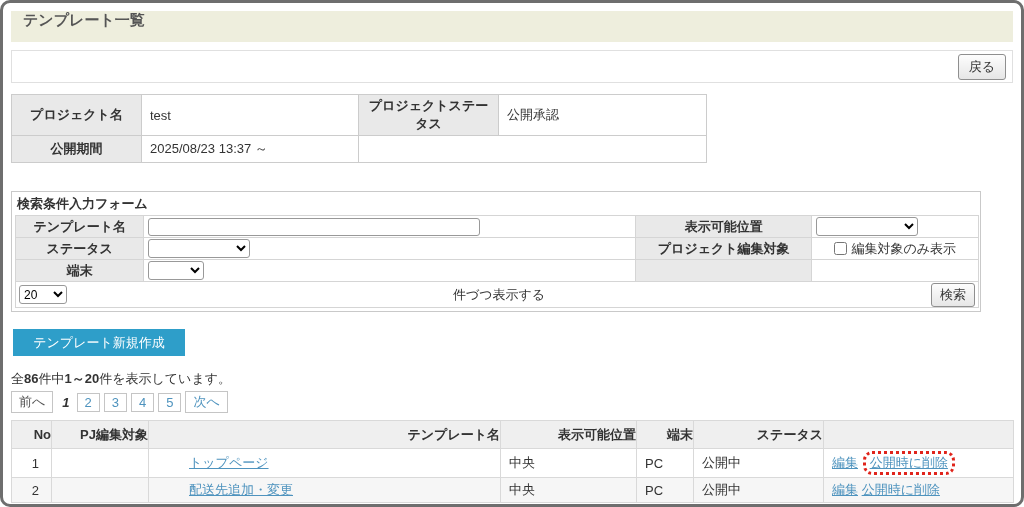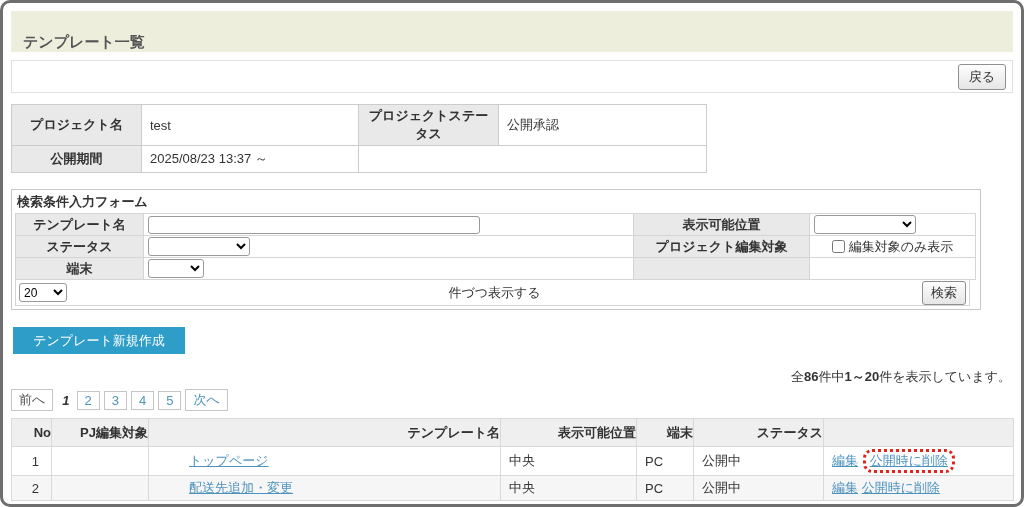--- a/index.html
+++ b/index.html
@@ -14,22 +14,22 @@
     width: 1024px; height: 507px;
     border: 3px solid #6e6e6e;
     border-radius: 10px;
     background: #fff;
     padding: 8px 8px 0 8px;
     overflow: hidden;
   }
   
   .title-bar {
     background: #eeeedd;
-    height: 41px;
-    display: flex; align-items: flex-end;
+    height: 31px;
+    display: flex; align-items: flex-start;
     padding: 0 12px;
   }
   .title-bar h1 {
     font-size: 15px; font-weight: bold; color: #555;
   }
   
   .back-strip {
     margin-top: 8px;
     height: 33px;
     border: 1px solid #e0e0e0;
@@ -57,24 +57,24 @@
     background: #fff;
   }
   .info-table td.lbl {
     background: #e9e9e9;
     text-align: center;
     font-weight: bold;
     color: #333;
   }
   
   .search-box {
-    margin-top: 16px;
+    margin-top: 28px;
     width: 970px;
     border: 1px solid #c9c9c9;
-    padding: 2px 10px 3px 3px;
+    padding: 2px 1px 3px 3px;
   }
   .search-title { font-size: 13px; font-weight: bold; padding: 1px 2px 2px 2px; }
   .search-table { width: 100%; table-layout: fixed; }
   .search-table td {
     border: 1px solid #d5d5d5;
     height: 22px; font-size: 13px;
     padding: 1px 4px;
     vertical-align: middle;
     background: #fff;
   }
@@ -109,21 +109,20 @@
   .btn-create {
     margin-top: 17px; margin-left: 2px;
     width: 172px; height: 27px;
     background: #2e9ec9; color: #fff;
     border: none; font-family: inherit;
     font-size: 13px; cursor: pointer;
   }
   
   .result-summary {
     margin-top: 14px;
-    text-align: right;
     font-size: 13px;
     padding-right: 2px;
   }
   .result-summary b { font-weight: bold; }
   
   .pager { margin-top: 3px; display: flex; align-items: center; font-size: 13px; }
   .pager .pg {
     display: inline-block;
     border: 1px solid #c5c5c5;
     padding: 1px 7px;

